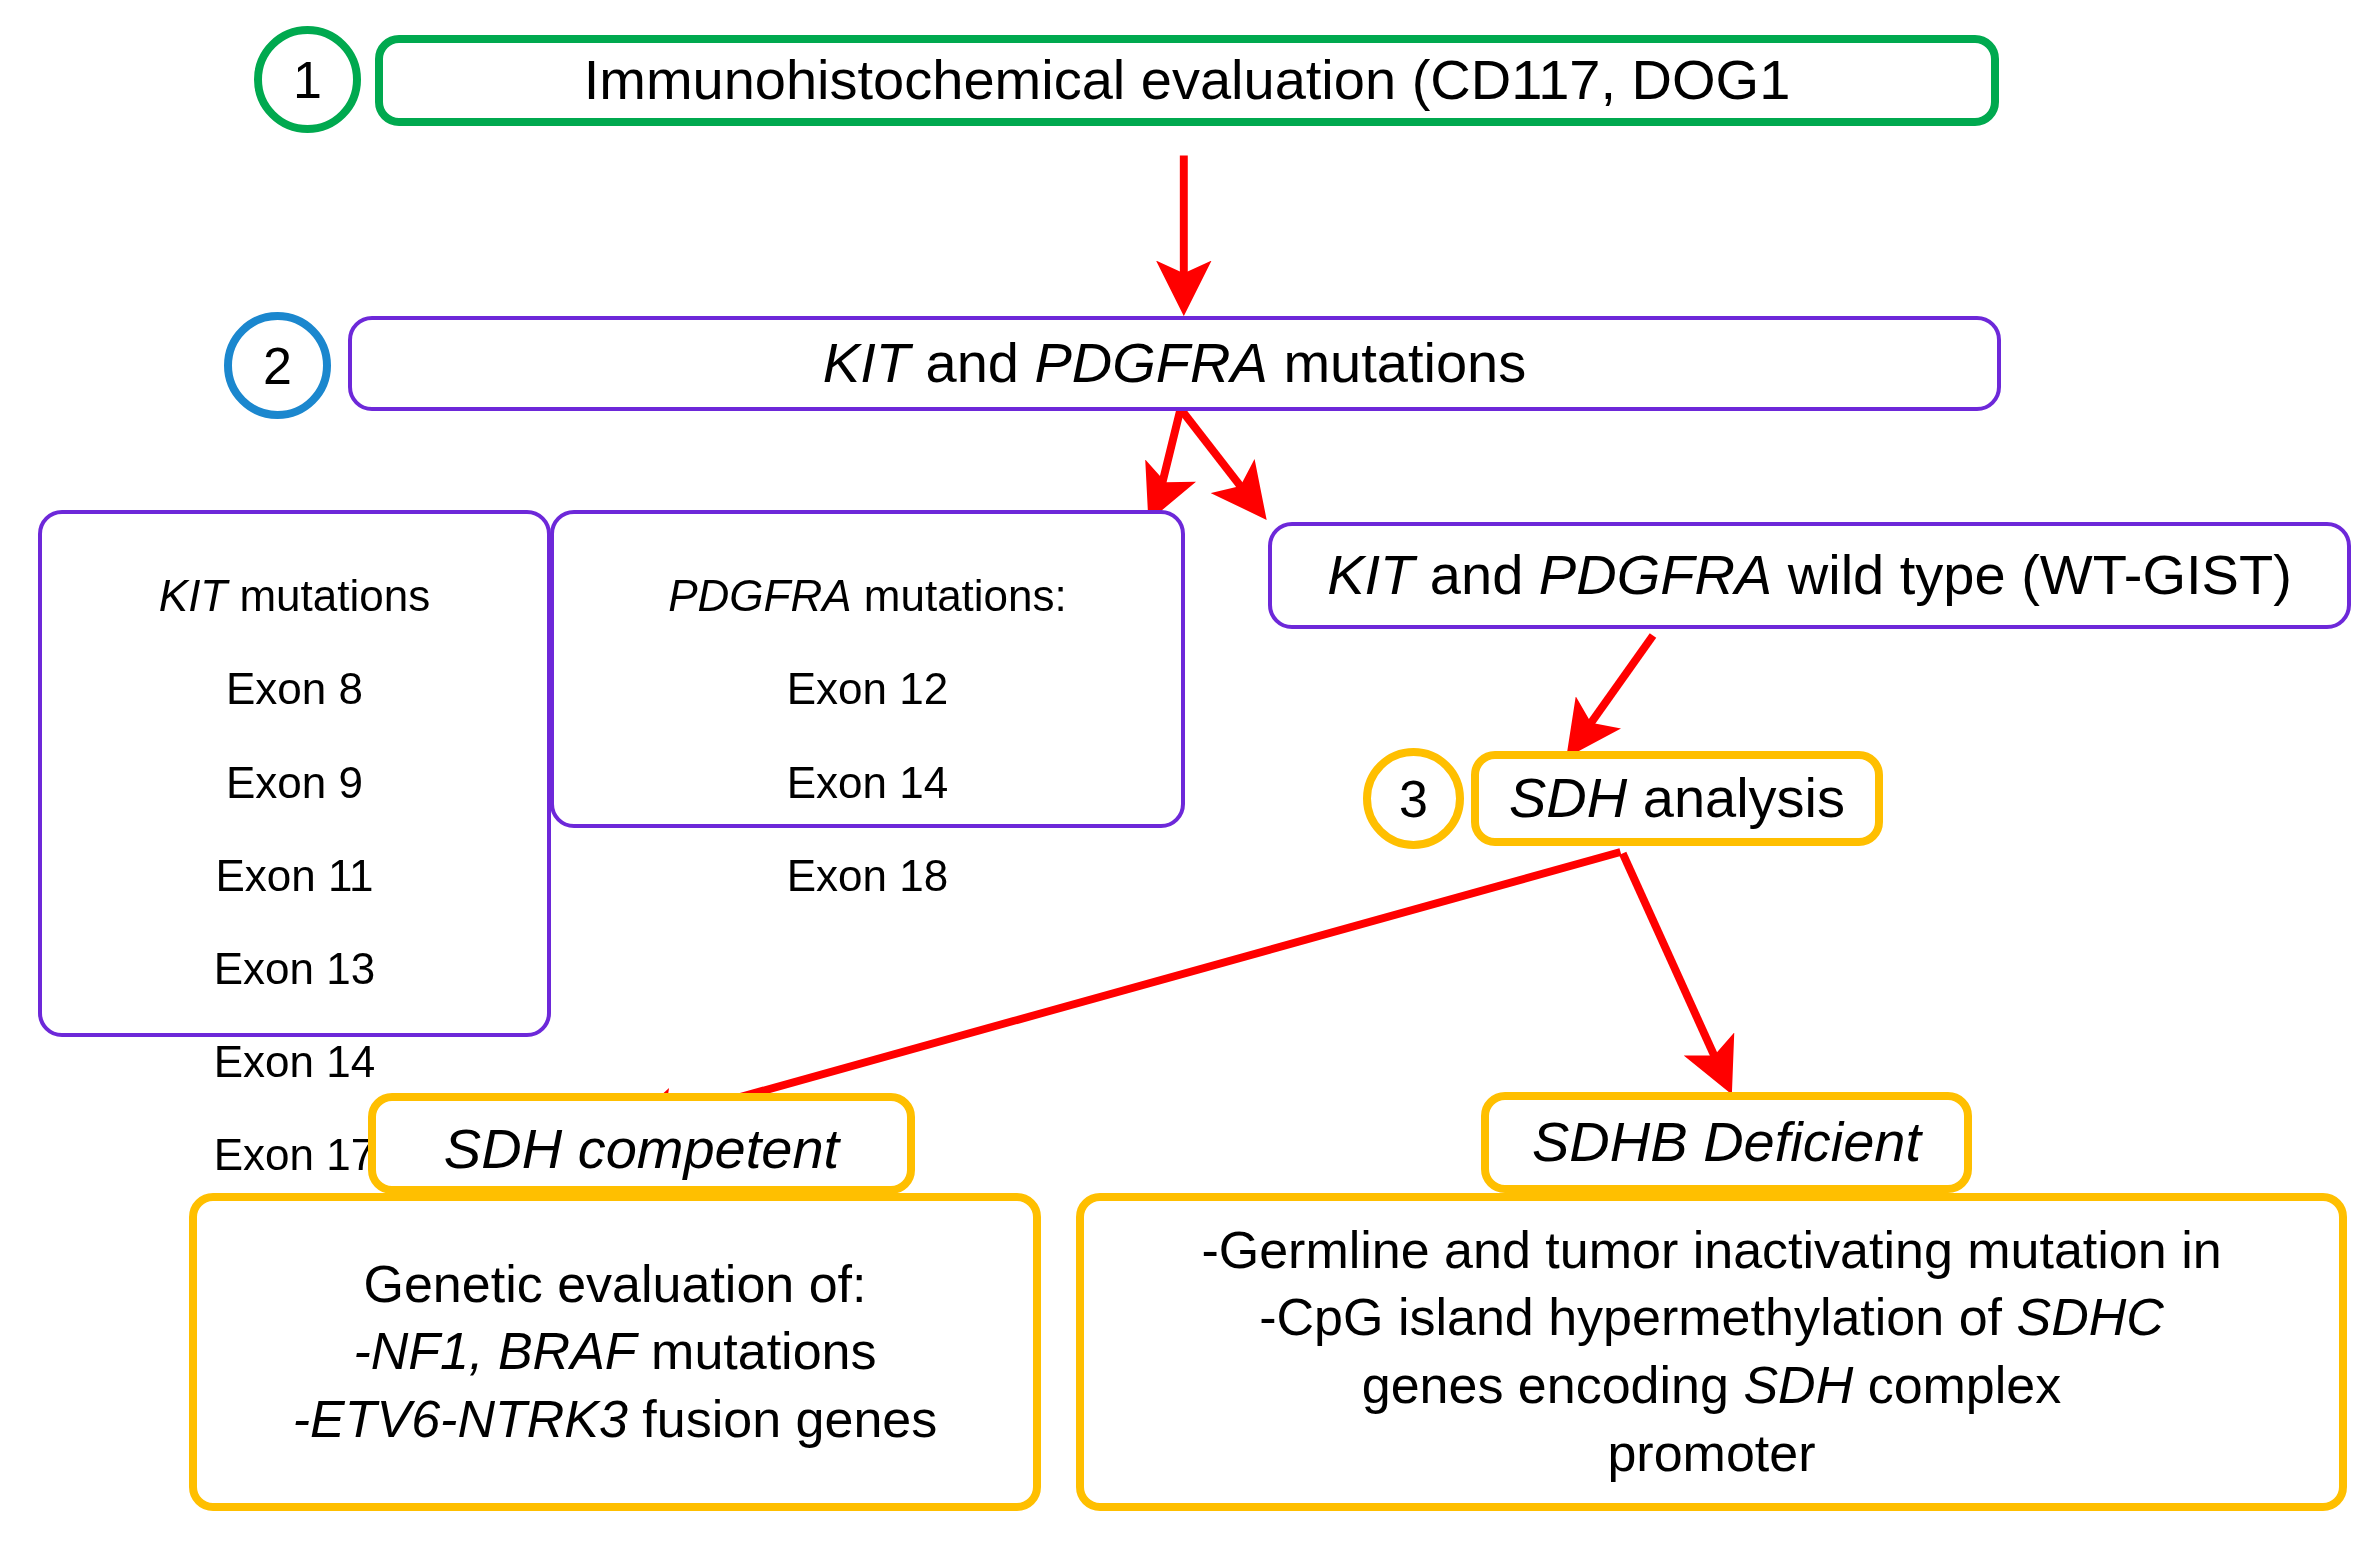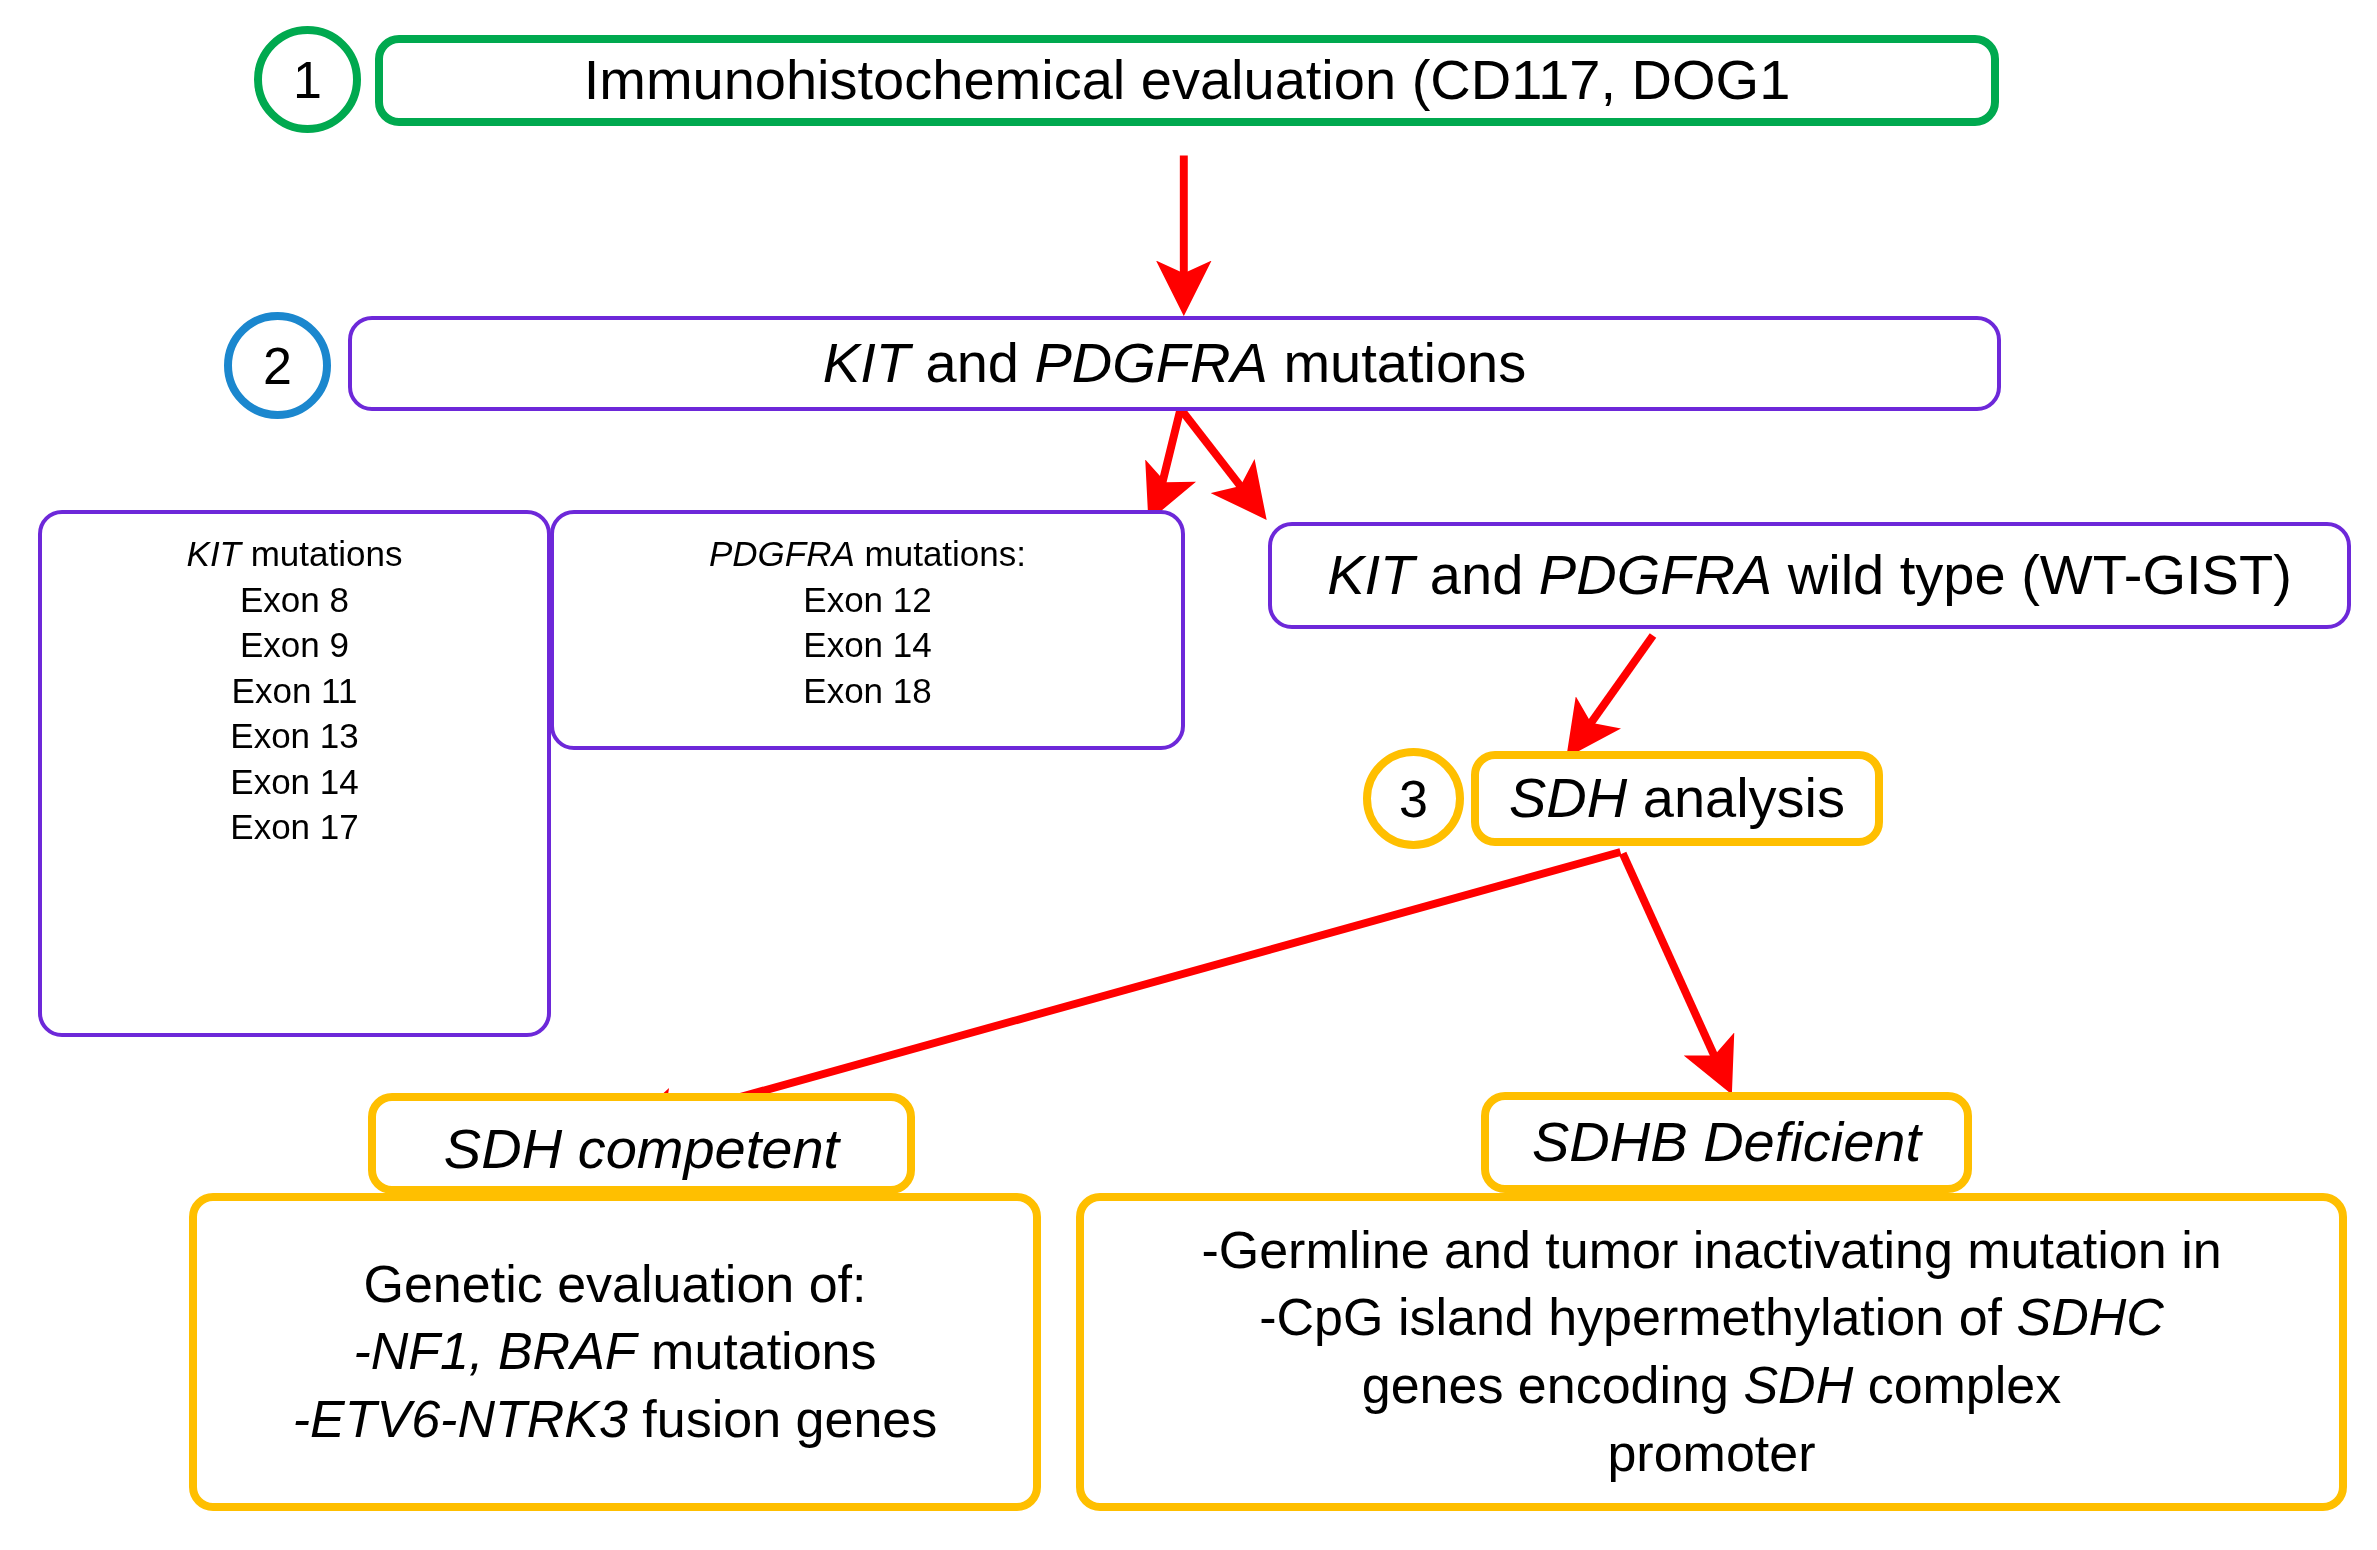--- a/index.html
+++ b/index.html
@@ -54,21 +54,21 @@
     color: #000000;
     z-index: 4;
   }
   .badge-green { border: 8px solid #00A94F; }
   .badge-blue  { border: 8px solid #1B87CE; }
   .badge-amber { border: 8px solid #FFBF00; }
 
   .t-line { display: block; white-space: nowrap; }
   .ital { font-style: italic; }
   .fs-head { font-size: 56px; }
-  .fs-body { font-size: 35px; }
+  .fs-body { font-size: 44px; margin-top: 36px; }
   .fs-sub  { font-size: 52px; }
 </style>
 </head>
 <body>
 
 <div id="diagram-root">
 
   <svg id="edge-layer" viewBox="0 0 3293 2148">
     <defs>
       <marker id="ah" markerWidth="7" markerHeight="7" refX="5.4" refY="3.5" orient="auto" markerUnits="strokeWidth">
@@ -112,21 +112,21 @@
       <span class="ital">KIT</span><span> mutations</span>
     </span>
     <span class="t-line fs-body">Exon 8</span>
     <span class="t-line fs-body">Exon 9</span>
     <span class="t-line fs-body">Exon 11</span>
     <span class="t-line fs-body">Exon 13</span>
     <span class="t-line fs-body">Exon 14</span>
     <span class="t-line fs-body">Exon 17</span>
   </div>
 
-  <div class="node node-blue" style="left:550px; top:510px; width:635px; height:240px; justify-content:flex-start; padding-top:17.3px;">
+  <div class="node node-blue" style="left:550px; top:510px; width:635px; height:318px; justify-content:flex-start; padding-top:17.3px;">
     <span class="t-line fs-body">
       <span class="ital">PDGFRA</span><span> mutations:</span>
     </span>
     <span class="t-line fs-body">Exon 12</span>
     <span class="t-line fs-body">Exon 14</span>
     <span class="t-line fs-body">Exon 18</span>
   </div>
 
   <div class="node node-blue" style="left:1268px; top:522px; width:1083px; height:107px;text-align:center;">
     <span class="t-line fs-head">

